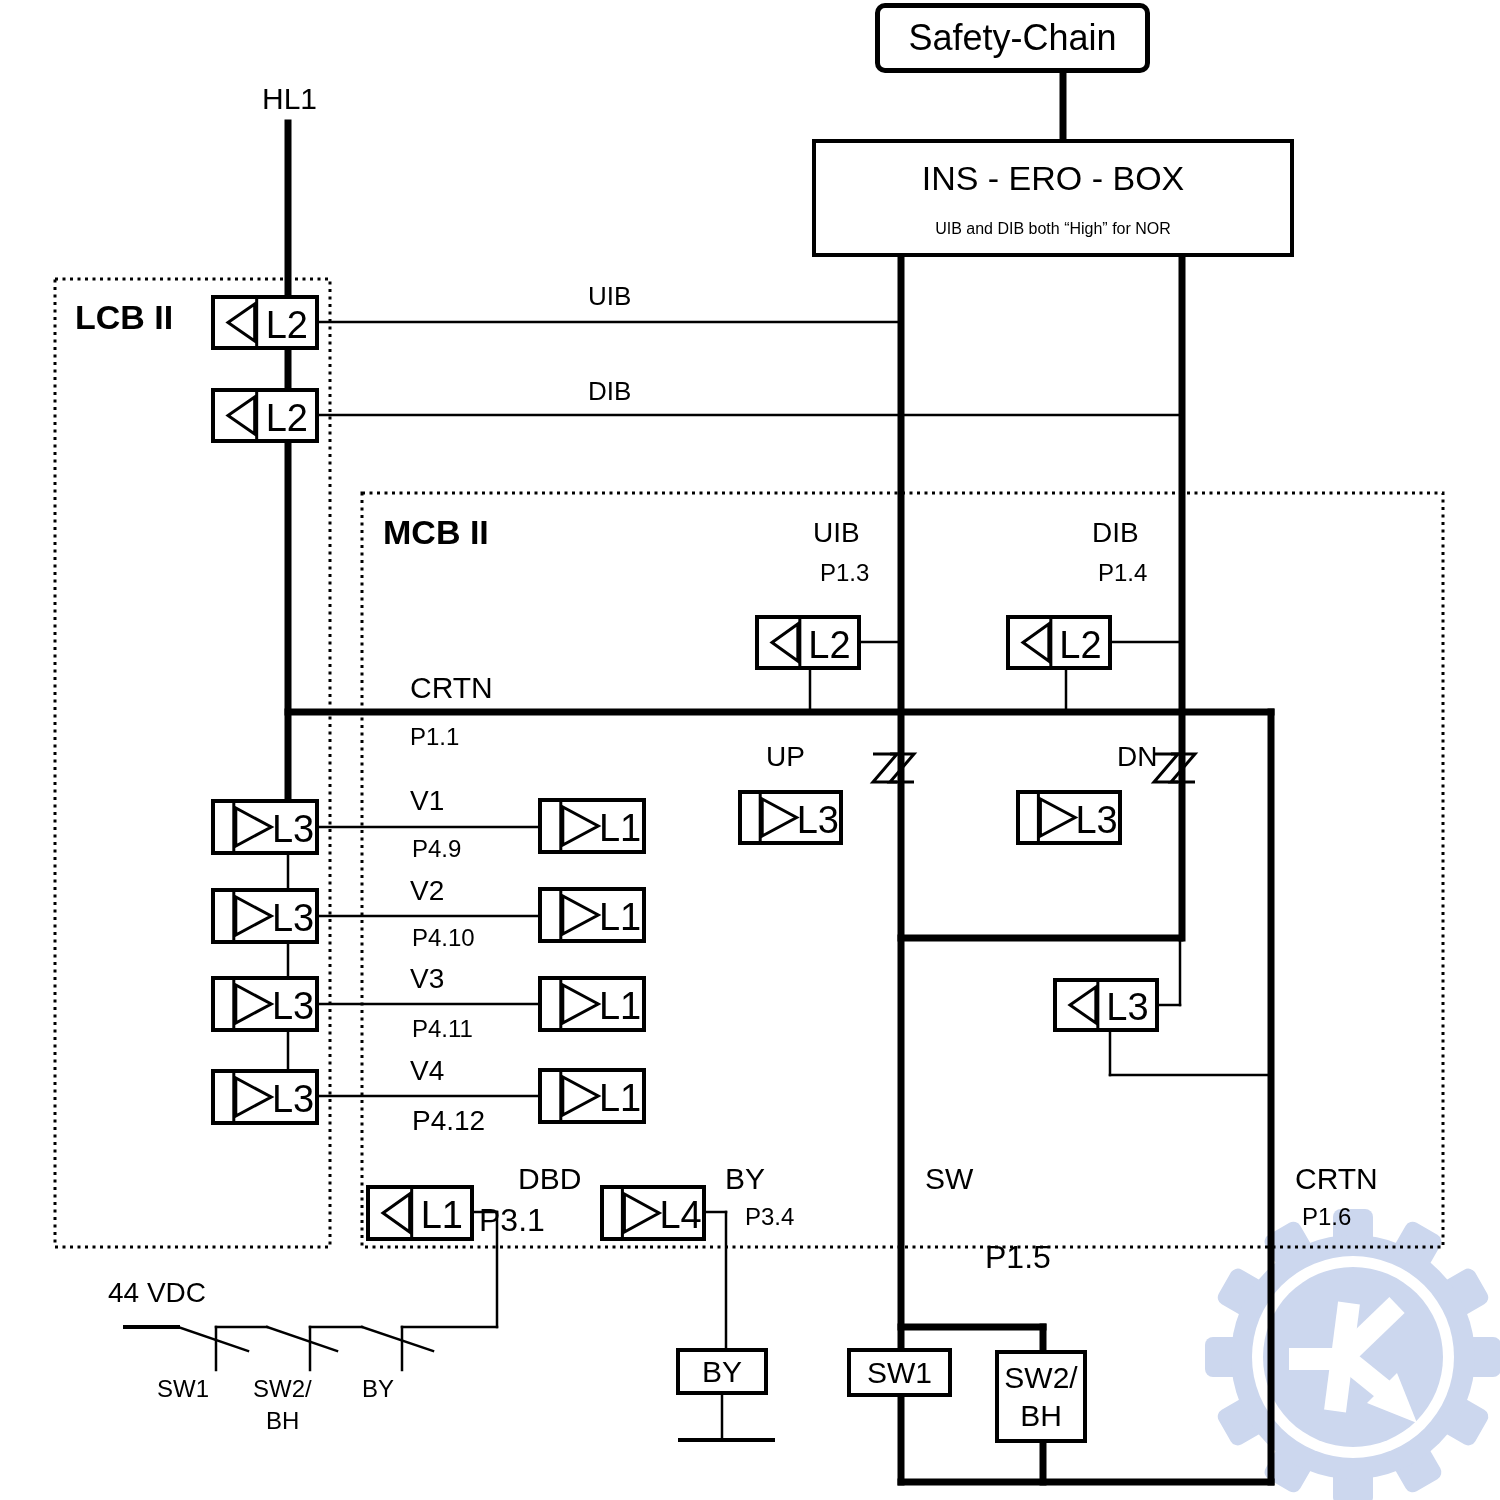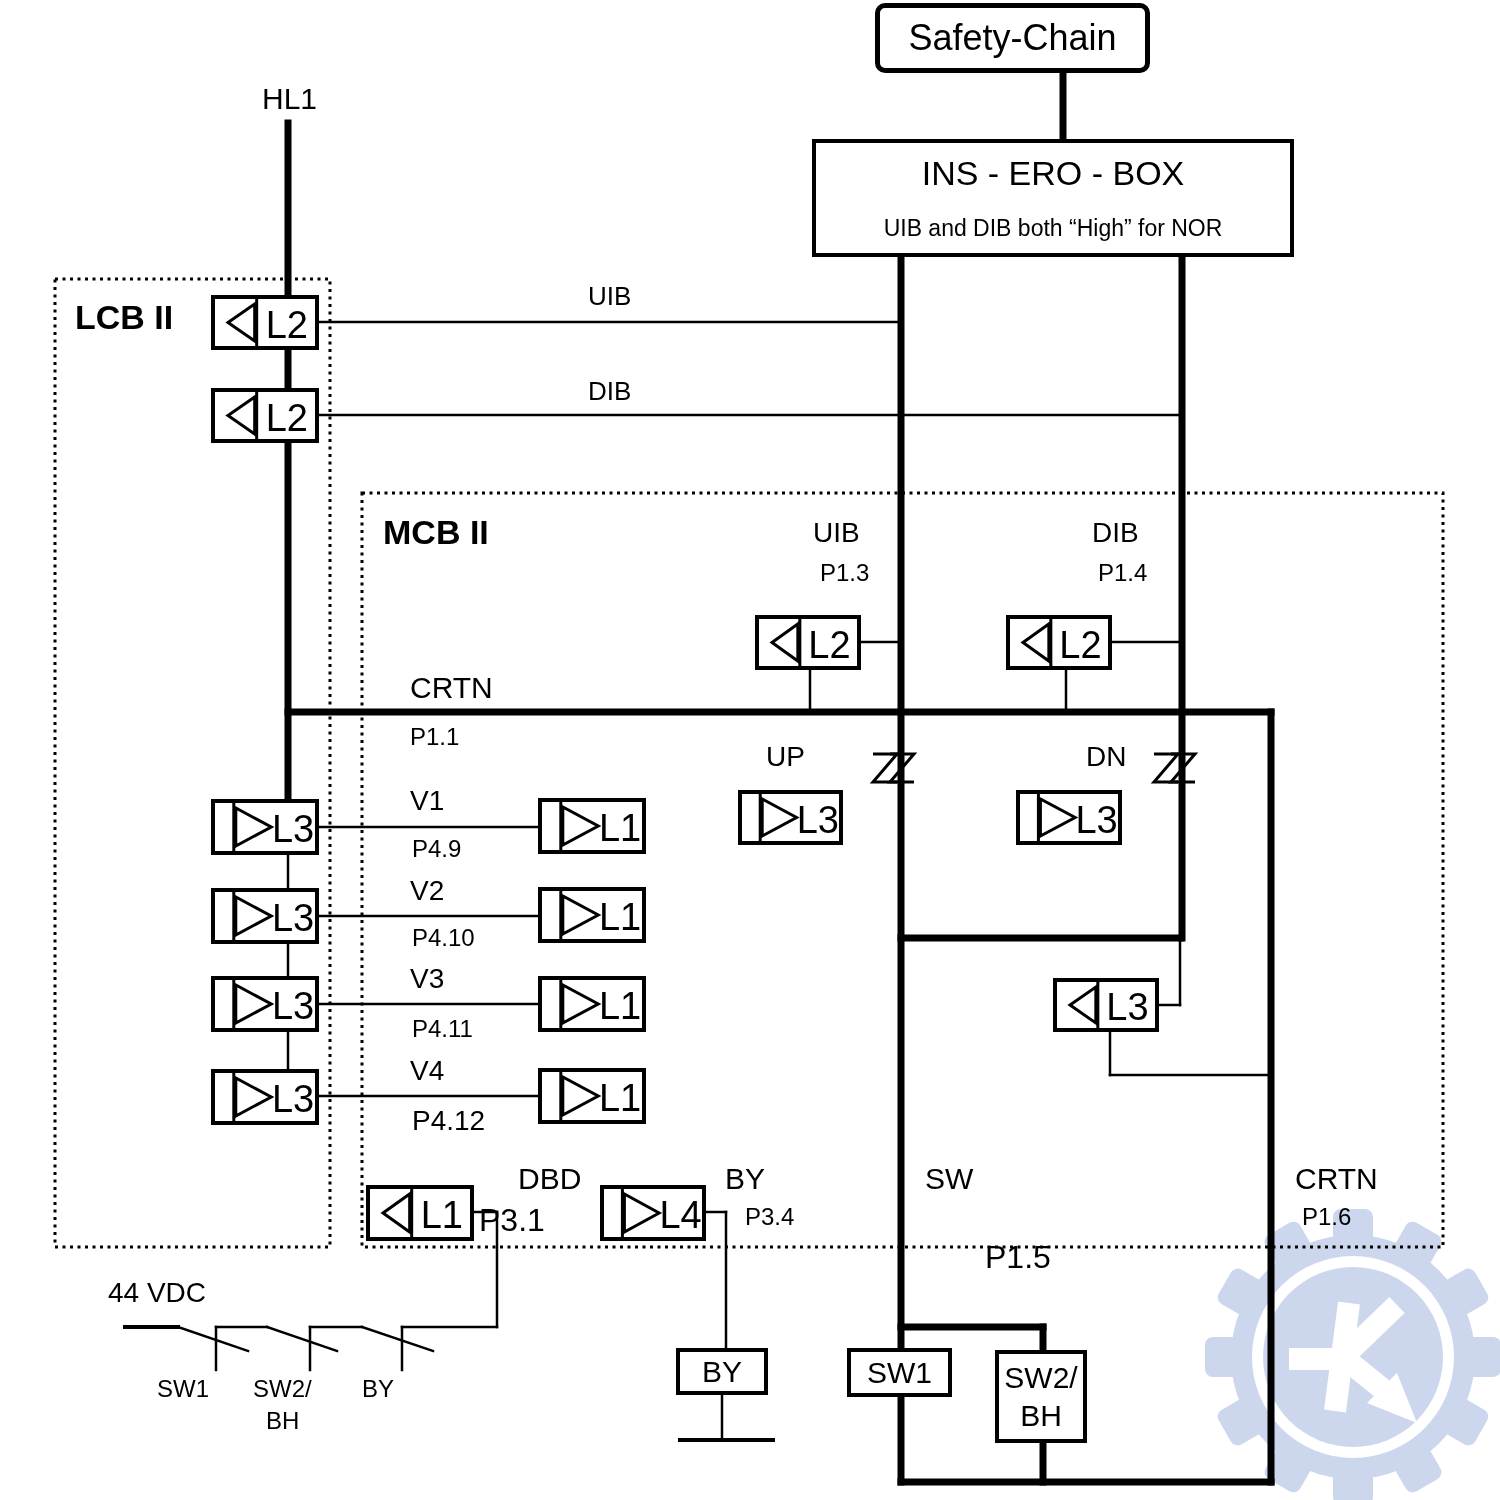--- a/index.html
+++ b/index.html
@@ -10,21 +10,21 @@
   #wire-layer{position:absolute;left:0;top:0;width:1500px;height:1500px;}
   .lbl{position:absolute;white-space:nowrap;color:#000;line-height:1.05;}
   .lbl.bold{font-weight:bold;}
   .solidbox{
     position:absolute;border:4px solid #000;background:#fff;
     display:flex;align-items:center;justify-content:center;text-align:center;
   }
   #safety-chain-box{border-width:5px;font-size:36px;}
   #ins-ero-box{flex-direction:column;}
   #ins-ero-title{font-size:34px;}
-  #ins-ero-sub{font-size:23px;margin-top:22px;}
+  #ins-ero-sub{font-size:16px;margin-top:22px;}
   .small-node{font-size:30px;}
   #sw2-box{flex-direction:column;line-height:1.25;}
 </style>
 </head>
 <body>
 
 <div id="stage">
 
   <svg id="wire-layer" viewBox="0 0 1500 1500" xmlns="http://www.w3.org/2000/svg">
     <g id="watermark-group">
@@ -249,21 +249,21 @@
       <div class="lbl" style="left: 262px; top: 83px; font-size: 30px;">HL1</div>
       <div class="lbl" style="left: 588px; top: 283px; font-size: 26px;">UIB</div>
       <div class="lbl" style="left: 588px; top: 378px; font-size: 26px;">DIB</div>
       <div class="lbl" style="left: 813px; top: 518px; font-size: 28px;">UIB</div>
       <div class="lbl" style="left: 820px; top: 560px; font-size: 24px;">P1.3</div>
       <div class="lbl" style="left: 1092px; top: 518px; font-size: 28px;">DIB</div>
       <div class="lbl" style="left: 1098px; top: 560px; font-size: 24px;">P1.4</div>
       <div class="lbl" style="left: 410px; top: 672px; font-size: 30px;">CRTN</div>
       <div class="lbl" style="left: 410px; top: 724px; font-size: 24px;">P1.1</div>
       <div class="lbl" style="left: 766px; top: 742px; font-size: 28px;">UP</div>
-      <div class="lbl" style="left: 1086px; top: 742px; font-size: 28px;">DN</div>
+      <div class="lbl" style="left: 1117px; top: 742px; font-size: 28px;">DN</div>
       <div class="lbl" style="left: 410px; top: 786px; font-size: 28px;">V1</div>
       <div class="lbl" style="left: 412px; top: 836px; font-size: 24px;">P4.9</div>
       <div class="lbl" style="left: 410px; top: 876px; font-size: 28px;">V2</div>
       <div class="lbl" style="left: 412px; top: 925px; font-size: 24px;">P4.10</div>
       <div class="lbl" style="left: 410px; top: 964px; font-size: 28px;">V3</div>
       <div class="lbl" style="left: 412px; top: 1016px; font-size: 24px;">P4.11</div>
       <div class="lbl" style="left: 410px; top: 1056px; font-size: 28px;">V4</div>
       <div class="lbl" style="left: 412px; top: 1106px; font-size: 28px;">P4.12</div>
       <div class="lbl" style="left: 498px; top: 1163px; font-size: 30px; margin-left: 20px;">DBD</div>
       <div class="lbl" style="left: 479px; top: 1204px; font-size: 32px;">P3.1</div>

